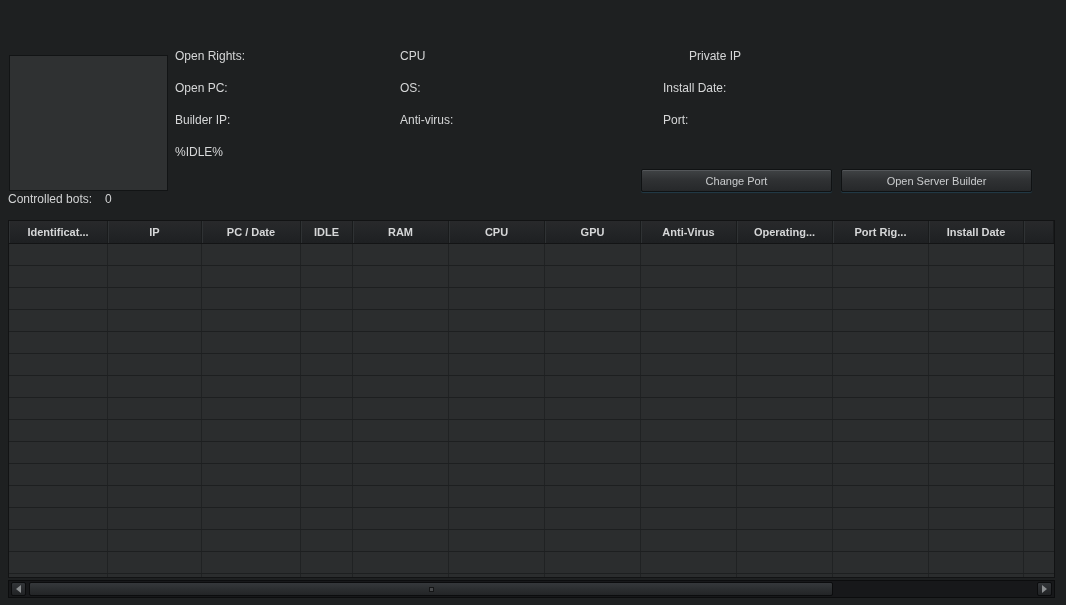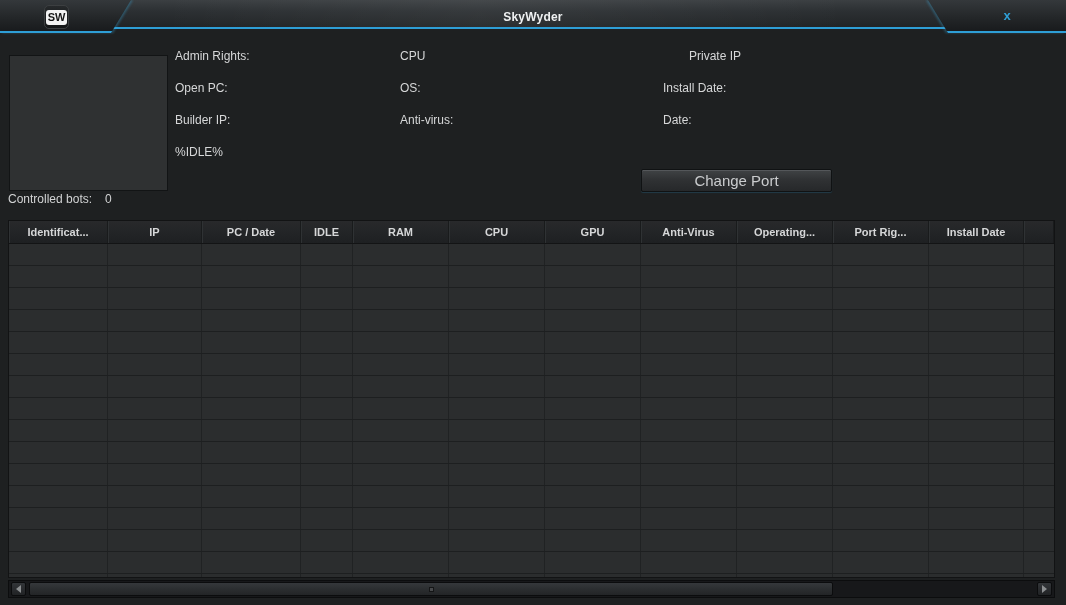--- a/index.html
+++ b/index.html
@@ -66,21 +66,21 @@
   .controlled-bots{position:absolute;left:8px;top:192px;font-size:12px;color:#d2d3d4;}
   .controlled-bots .bots-count{margin-left:13px;}
   .info-label{position:absolute;font-size:12px;color:#d6d7d8;white-space:nowrap;}
 
   
   .btn{
     position:absolute;top:169px;width:191px;height:23px;
     background:linear-gradient(180deg,#404345 0%,#303234 45%,#26282a 100%);
     border:1px solid #101213;border-radius:2px;
     box-shadow:inset 0 1px 0 #54575a, 0 1px 1px rgba(46,158,214,0.22);
-    color:#caccce;font-size:15px;font-family:"Liberation Sans",sans-serif;
+    color:#caccce;font-size:11px;font-family:"Liberation Sans",sans-serif;
     text-align:center;padding:0;cursor:pointer;
   }
   .btn-change-port{left:641px;}
   .btn-server-builder{left:841px;}
 
   
   .bot-table{
     position:absolute;left:8px;top:220px;width:1047px;height:358px;
     border:1px solid #121314;background:#2b2d2e;overflow:hidden;
   }
@@ -124,58 +124,41 @@
   .scroll-thumb .grip{
     position:absolute;left:50%;top:50%;width:5px;height:5px;margin:-2px 0 0 -2px;
     background:#47494b;border:1px solid #141516;
   }
 </style>
 </head>
 <body>
 
 <div class="window">
 
-  <div class="titlebar">
-    <div class="tb-center"></div>
-    <div class="tb-cap-left-wrap">
-      <div class="tb-cap tb-cap-left">
-          <div class="cap-accent"></div>
-        </div>
-    </div>
-    <div class="tb-cap-right-wrap">
-      <div class="tb-cap tb-cap-right">
-          <div class="cap-accent"></div>
-        </div>
-    </div>
-    <div class="sw-badge">
-      <span class="sw-inner">SW</span>
-    </div>
-    <div class="tb-title">SkyWyder</div>
-    <div class="tb-close">x</div>
-  </div>
 
   <div class="preview-box"></div>
   <div class="controlled-bots">
     <span>Controlled bots:</span><span class="bots-count">0</span>
   </div>
 
-  <div class="info-label" style="left:175px;top:49px">Admin Rights:</div>
+  <div class="info-label" style="left:175px;top:49px">Open Rights:</div>
   <div class="info-label" style="left:175px;top:81px">Open PC:</div>
   <div class="info-label" style="left:175px;top:113px">Builder IP:</div>
   <div class="info-label" style="left:175px;top:145px">%IDLE%</div>
 
   <div class="info-label" style="left:400px;top:49px">CPU</div>
   <div class="info-label" style="left:400px;top:81px">OS:</div>
   <div class="info-label" style="left:400px;top:113px">Anti-virus:</div>
 
   <div class="info-label" style="left:689px;top:49px">Private IP</div>
   <div class="info-label" style="left:663px;top:81px">Install Date:</div>
-  <div class="info-label" style="left:663px;top:113px">Date:</div>
+  <div class="info-label" style="left:663px;top:113px">Port:</div>
 
   <button class="btn btn-change-port">Change Port</button>
+  <button class="btn btn-server-builder">Open Server Builder</button>
 
   <div class="bot-table">
     <div class="thead">
         <div class="th" style="width: 99px;">Identificat...</div>
         <div class="th" style="width: 94px;">IP</div>
         <div class="th" style="width: 99px;">PC / Date</div>
         <div class="th" style="width: 52px;">IDLE</div>
         <div class="th" style="width: 96px;">RAM</div>
         <div class="th" style="width: 96px;">CPU</div>
         <div class="th" style="width: 96px;">GPU</div>

